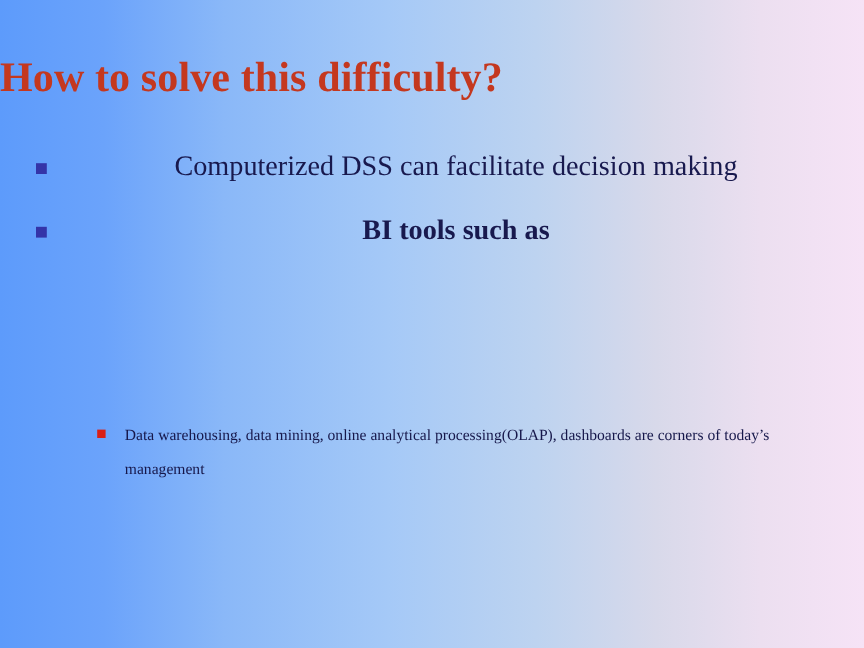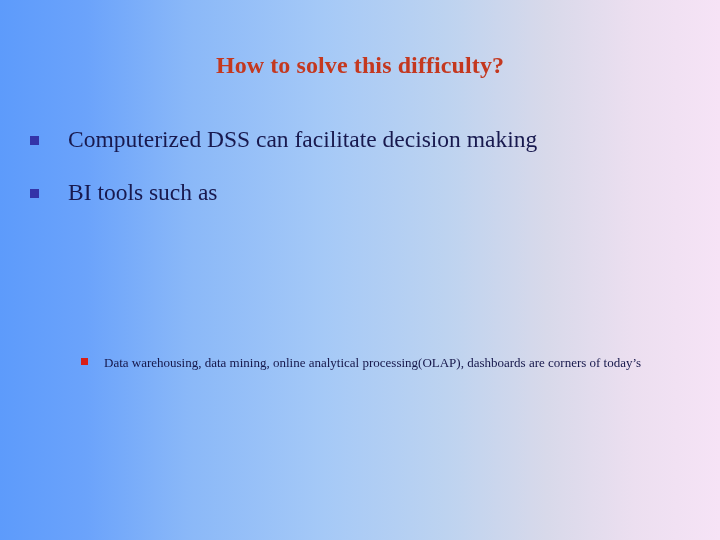--- a/index.html
+++ b/index.html
@@ -28,25 +28,24 @@
         #ecdff0 88%,
         #f6e3f6 100%);
     overflow: hidden;
   }
 
   #slide-title {
     position: absolute;
     left: 0;
     top: 46px;
     width: 720px;
-    text-align: center;
     color: #c4381f;
     font-family: "Liberation Serif", "DejaVu Serif", serif;
     font-weight: bold;
-    font-size: 24px;
+    font-size: 35px;
     line-height: 38px;
     letter-spacing: 0.1px;
     white-space: nowrap;
   }
 
   #body-list {
     position: absolute;
     left: 28px;
     top: 124px;
     width: 664px;
@@ -54,24 +53,26 @@
 
   .bullet-row {
     position: relative;
     display: block;
     padding-left: 40px;
     margin: 0 0 22px 0;
     color: #18194e;
     font-family: "Liberation Serif", "DejaVu Serif", serif;
     font-size: 23.5px;
     line-height: 31px;
+    text-align: center;
   }
 
   .bullet-row:last-child {
     margin-bottom: 0;
+    font-weight: bold;
   }
 
   .bullet-marker-l1 {
     position: absolute;
     left: 2px;
     top: 12px;
     width: 9px;
     height: 9px;
     background: #3434a8;
     display: block;
@@ -134,16 +135,17 @@
       <span class="bullet-marker-l1"></span>
       <span class="bullet-text">BI tools such as</span>
     </div>
 
   </div>
 
   <div id="sub-list">
     <div class="sub-row">
       <span class="bullet-marker-l2"></span>
       <span>Data warehousing, data mining, online analytical processing(OLAP), dashboards are corners of today’s</span>
+      <span class="last-line">management</span>
     </div>
   </div>
 
 </div>
 
 </body></html>

